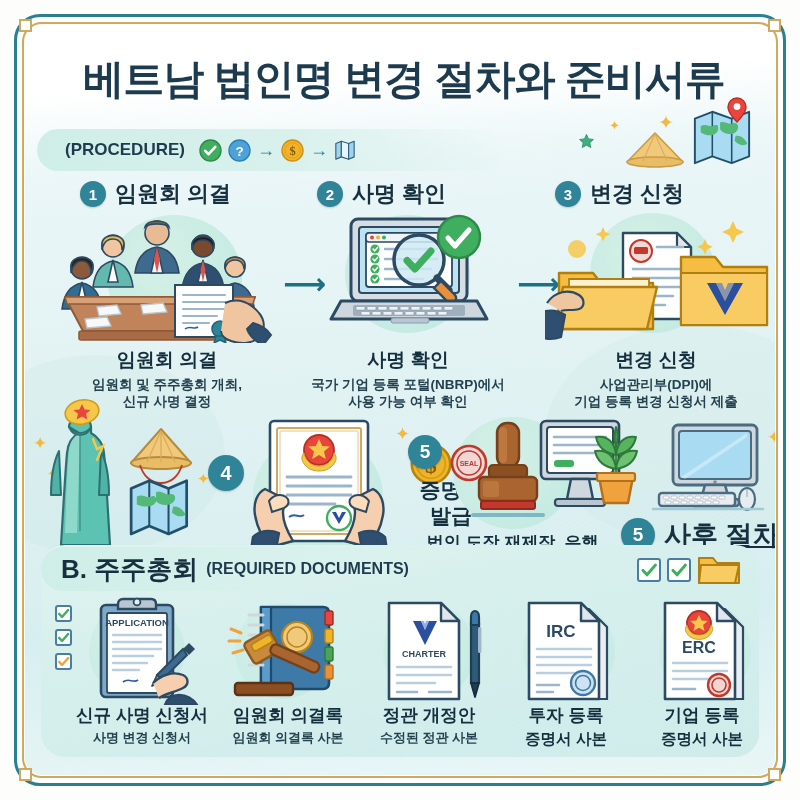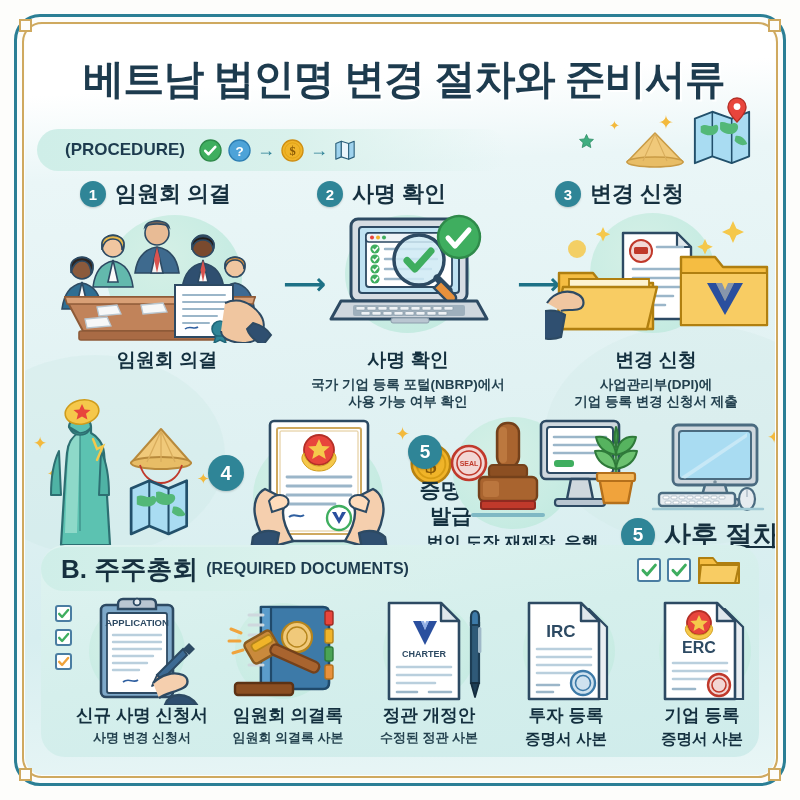--- a/index.html
+++ b/index.html
@@ -352,20 +352,24 @@
       <path d="M14 62h34l8 10h52v46H14z" fill="#f5bd42" stroke="#b07f10" stroke-width="2.4" stroke-linejoin="round"></path>
       <path d="M24 68h80v8H24z" fill="#fdf2cf" stroke="#b07f10" stroke-width="1.8"></path>
       <path d="M18 76h94l-10 42H10z" fill="#f8cc63" stroke="#b07f10" stroke-width="2.4" stroke-linejoin="round"></path>
 
       <path d="M2 92c8-12 22-14 32-8 6 4 6 12 0 14-6 2-14 0-18 2" fill="#f0c6a0" stroke="#2d4a63" stroke-width="2.2"></path>
       <path d="M-10 104c10-6 22-6 30 0l-4 22c-10 4-22 2-30-6z" fill="#2f4f70" stroke="#2d4a63" stroke-width="2.2"></path>
     </svg>
 
     <div class="cap" style="left:36px;top:322px;width:212px;">
       <div class="h">임원회 의결</div>
+      <div class="s">
+        <span>임원회 및 주주총회 개최,</span><br>
+        <span>신규 사명 결정</span>
+      </div>
     </div>
     <div class="cap" style="left:268px;top:322px;width:230px;">
       <div class="h">사명 확인</div>
       <div class="s">
         <span>국가 기업 등록 포털(NBRP)에서</span><br>
         <span>사용 가능 여부 확인</span>
       </div>
     </div>
     <div class="cap" style="left:512px;top:322px;width:238px;">
       <div class="h">변경 신청</div>

